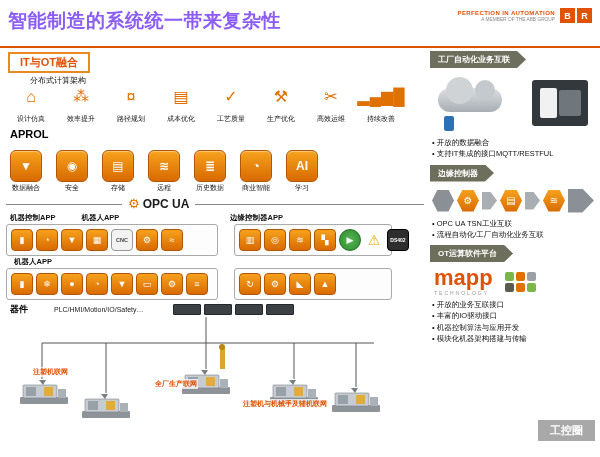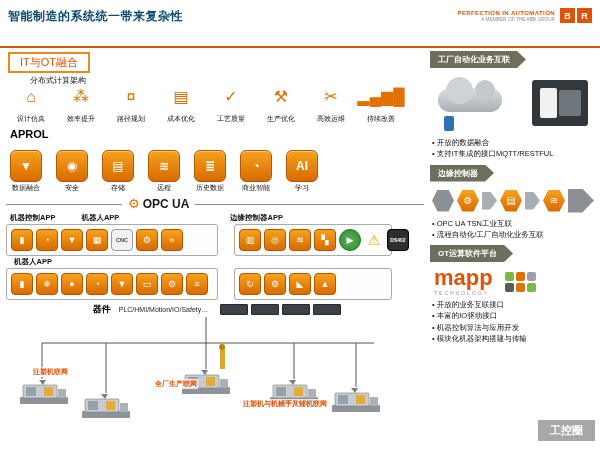--- a/index.html
+++ b/index.html
@@ -1,35 +1,35 @@
 <!DOCTYPE html>
 <html><head>
 <meta charset="utf-8">
 <style>
   html,body{margin:0;padding:0;background:#e9e9e9;}
   body{font-family:"Liberation Sans","DejaVu Sans",sans-serif;}
   .slide{position:relative;width:600px;height:457px;background:#fff;overflow:hidden;}
 
   
   header{display:flex;justify-content:space-between;align-items:flex-start;padding:8px 8px 0 8px;height:36px;}
-  .title{font-size:12px;font-weight:bold;color:#0c4a6e;margin:0;letter-spacing:.5px;}
+  .title{font-size:19px;font-weight:bold;color:#8b5cf6;margin:0;letter-spacing:.5px;}
   .logo{display:flex;align-items:flex-start;gap:5px;}
   .logo-text{text-align:right;padding-top:2px;}
   .tagline{font-size:6px;color:#E05206;font-weight:bold;letter-spacing:.4px;}
   .subtagline{font-size:4.8px;color:#8a8a8a;margin-top:1px;}
   .blocks{display:flex;gap:2px;}
   .block{width:15px;height:15px;background:#E05206;color:#fff;font-weight:bold;font-size:9px;display:flex;align-items:center;justify-content:center;}
   .rule{height:2px;background:#E05206;margin-top:2px;}
 
   main{display:flex;gap:6px;padding:3px 6px 0 6px;}
   .leftcol{width:418px;position:relative;}
   .rightcol{width:164px;}
 
   
-  .badge{display:inline-block;border:2px solid #E88A1E;color:#E05206;font-weight:normal;font-size:11px;padding:1px 10px;margin:1px 0 0 2px;}
+  .badge{display:inline-block;border:2px solid #E88A1E;color:#E05206;font-weight:bold;font-size:11px;padding:1px 10px;margin:1px 0 0 2px;}
   .dist{font-size:8px;color:#111;margin:2px 0 1px 24px;}
   .iconrow{display:flex;}
   .appicon{width:50px;text-align:center;}
   .appicon .g{display:block;font-size:16px;line-height:20px;color:#E07000;}
   .appicon .t{font-size:7px;color:#111;}
   .aprol{font-weight:bold;font-size:11px;margin:3px 0 10px 4px;color:#000;}
   .tilerow{display:flex;gap:14px;margin-left:4px;}
   .tileitem{width:32px;text-align:center;}
   .tile{width:30px;height:30px;border-radius:6px;background:linear-gradient(180deg,#F6A21E,#D86A00);border:1px solid #b35400;box-shadow:inset 0 1px 1px rgba(255,255,255,.45);color:#fff;font-size:12px;font-weight:bold;display:flex;align-items:center;justify-content:center;}
   .tileitem .t{font-size:7px;margin-top:1px;color:#111;}
@@ -45,21 +45,21 @@
   .boxrow{display:flex;gap:16px;margin-top:1px;}
   .gbox{border:1px solid #aaa;border-radius:3px;height:30px;display:flex;align-items:center;gap:3px;padding:0 4px;background:#fdfdfd;}
   .b1{width:202px;}
   .b2{width:148px;}
   .mini{width:20px;height:20px;border-radius:4px;background:linear-gradient(180deg,#F6A21E,#D86A00);border:1px solid #b35400;color:#fff;font-size:9px;display:flex;align-items:center;justify-content:center;flex:none;}
   .mini.light{background:#f2f2f2;color:#444;border-color:#999;font-size:5.5px;font-weight:bold;}
   .mini.dark{background:#2e2e2e;border-color:#000;font-size:5px;font-weight:bold;}
   .mini.green{background:radial-gradient(circle,#58b658,#2d8a2d);border-color:#1f6f1f;border-radius:50%;}
   .mini.warn{background:none;border:none;color:#E3A800;font-size:14px;}
 
-  .devrow{display:flex;align-items:center;gap:8px;margin-top:3px;padding-left:4px;justify-content:center;}
+  .devrow{display:flex;align-items:center;gap:26px;margin-top:3px;padding-left:4px;}
   .devrow b{font-size:9px;}
   .devdesc{font-size:7px;color:#222;}
   .mods{display:flex;gap:3px;margin-left:4px;}
   .mod{width:26px;height:9px;background:#3c4146;border:1px solid #24282c;border-radius:1px;}
 
   .network{position:relative;height:118px;margin-top:1px;}
   .network svg{position:absolute;left:0;top:0;}
   .netlbl{position:absolute;color:#E05206;font-size:7px;font-weight:bold;background:rgba(255,255,255,.75);padding:0 1px;white-space:nowrap;}
   .nl0{left:26px;top:50px;}
   .nl1{left:148px;top:62px;}

